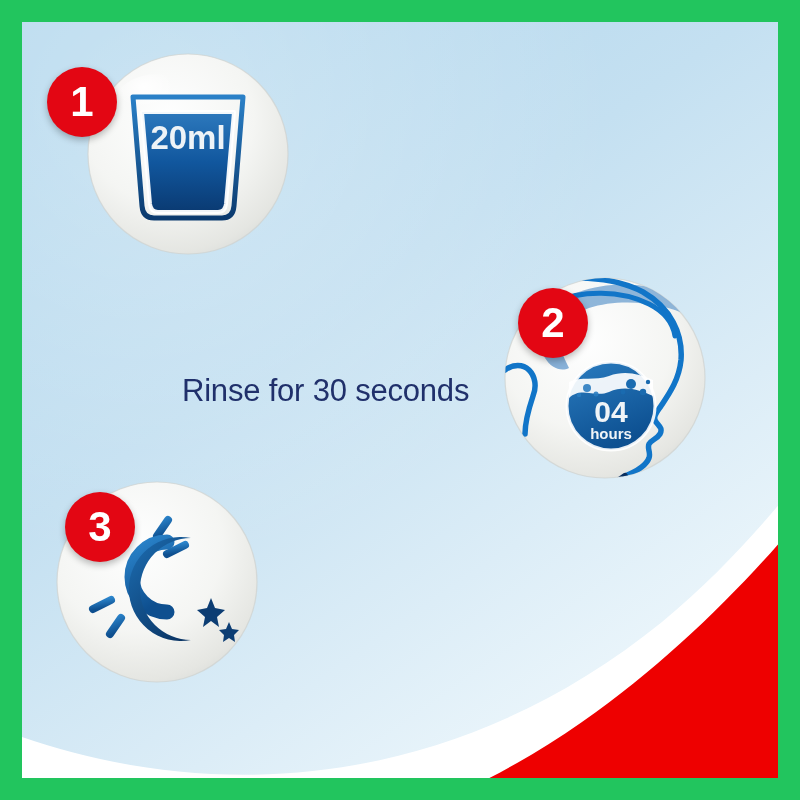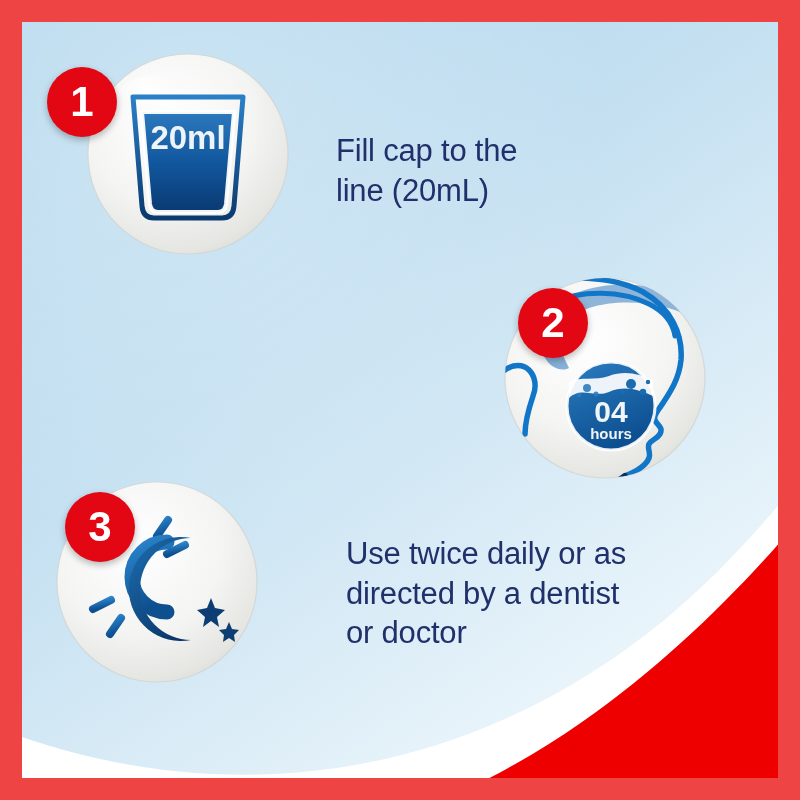--- a/index.html
+++ b/index.html
@@ -11,21 +11,21 @@
     width: 800px;
     height: 800px;
     overflow: hidden;
     font-family: "Liberation Sans", sans-serif;
   }
 
   #infographic {
     position: relative;
     width: 800px;
     height: 800px;
-    background: #ef4444;
+    background: #22c55e;
     overflow: hidden;
   }
 
   
   .bg-panel {
     position: absolute;
     left: 22px;
     top: 22px;
     width: 756px;
     height: 756px;
@@ -158,22 +158,20 @@
 
           <path d="M 56 60 L 148 60 L 140 152 Q 139 160 132 160 L 72 160 Q 65 160 64 152 Z" fill="url(#cupFill)"></path>
           <path d="M 56 60 L 148 60 L 140 152 Q 139 160 132 160 L 72 160 Q 65 160 64 152 Z" fill="none" stroke="#ffffff" stroke-width="4" stroke-linejoin="round" opacity="0.95"></path>
           <text x="102" y="97" text-anchor="middle" font-family="Liberation Sans, sans-serif" font-size="33" font-weight="bold" fill="#eef3f7">20ml</text>
         </g>
       </svg>
     </div>
 
     <div class="badge" id="badge-1" style="background:#e30613;">1</div>
 
-    <div class="step-text" id="text-1">Fill cap to the
-line (20mL)</div>
   </div>
 
   <div class="step" id="step-2">
 
     <div class="bubble-wrap" id="bubble-2">
       <svg width="204" height="204" viewBox="0 0 204 204" xmlns="http://www.w3.org/2000/svg">
         <defs>
           <radialGradient id="sphere2" cx="0.40" cy="0.32" r="0.78">
             <stop offset="0" stop-color="#ffffff" stop-opacity="0.98"></stop>
             <stop offset="0.55" stop-color="#f6f6f3" stop-opacity="0.96"></stop>
@@ -230,20 +228,21 @@
           <circle cx="120" cy="116" r="2.4" fill="#1a6bb0"></circle>
           <circle cx="145" cy="106" r="2.2" fill="#1a6bb0"></circle>
           <text x="108" y="146" text-anchor="middle" font-family="Liberation Sans, sans-serif" font-size="30" font-weight="bold" fill="#f0f4f7">04</text>
           <text x="108" y="163" text-anchor="middle" font-family="Liberation Sans, sans-serif" font-size="15" font-weight="bold" fill="#f0f4f7">hours</text>
         </g>
       </svg>
     </div>
 
     <div class="badge" id="badge-2" style="background:#e30613;">2</div>
 
+    <div class="step-text" id="text-2">Rinse for 30 seconds</div>
   </div>
 
   <div class="step" id="step-3">
 
     <div class="bubble-wrap" id="bubble-3">
       <svg width="204" height="204" viewBox="0 0 204 204" xmlns="http://www.w3.org/2000/svg">
         <defs>
           <radialGradient id="sphere3" cx="0.40" cy="0.32" r="0.78">
             <stop offset="0" stop-color="#ffffff" stop-opacity="0.98"></stop>
             <stop offset="0.55" stop-color="#f6f6f3" stop-opacity="0.96"></stop>
@@ -287,18 +286,15 @@
           <path d="M 136 58 A 52 52 0 1 0 136 160 A 40 40 0 1 1 136 58 Z" fill="url(#moonGrad)"></path>
 
           <path d="M 156 118 L 160 128 L 170 130 L 162 137 L 164 147 L 156 141 L 148 147 L 150 137 L 142 130 L 152 128 Z" fill="#0c3d73"></path>
           <path d="M 174 142 L 177 149 L 184 150 L 179 155 L 180 162 L 174 158 L 168 162 L 169 155 L 164 150 L 171 149 Z" fill="#0c3d73"></path>
         </g>
       </svg>
     </div>
 
     <div class="badge" id="badge-3" style="background:#e30613;">3</div>
 
-    <div class="step-text" id="text-3">Use twice daily or as
-directed by a dentist
-or doctor</div>
   </div>
 
 </div>
 
 </body></html>

